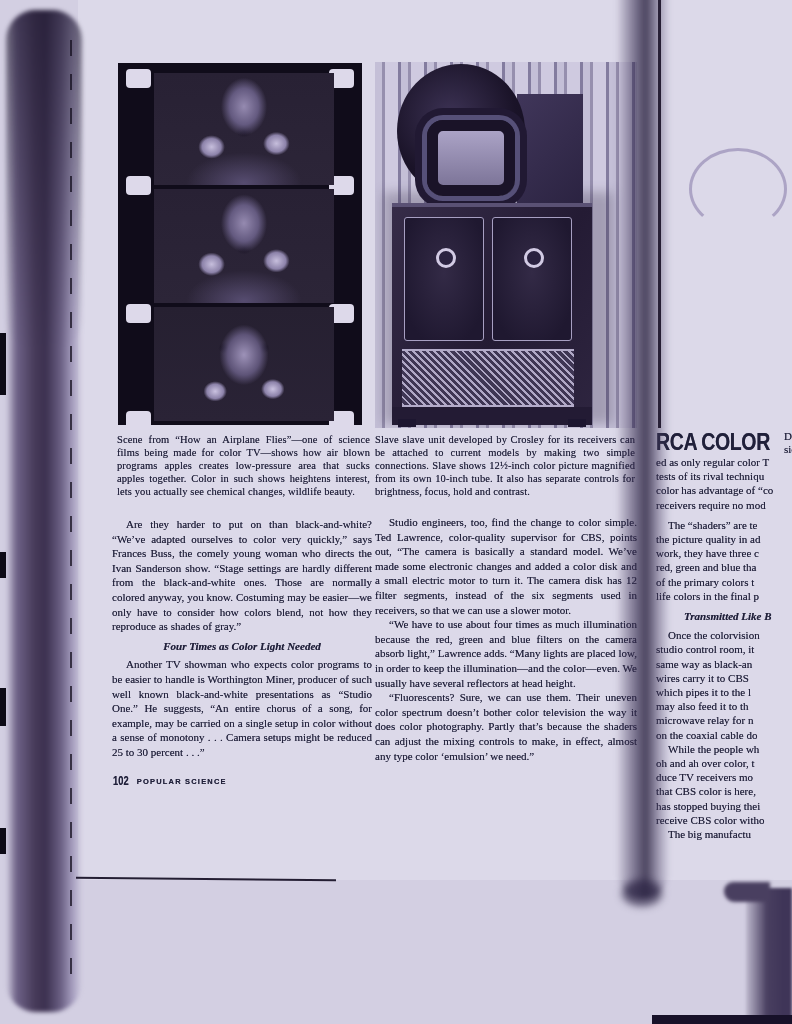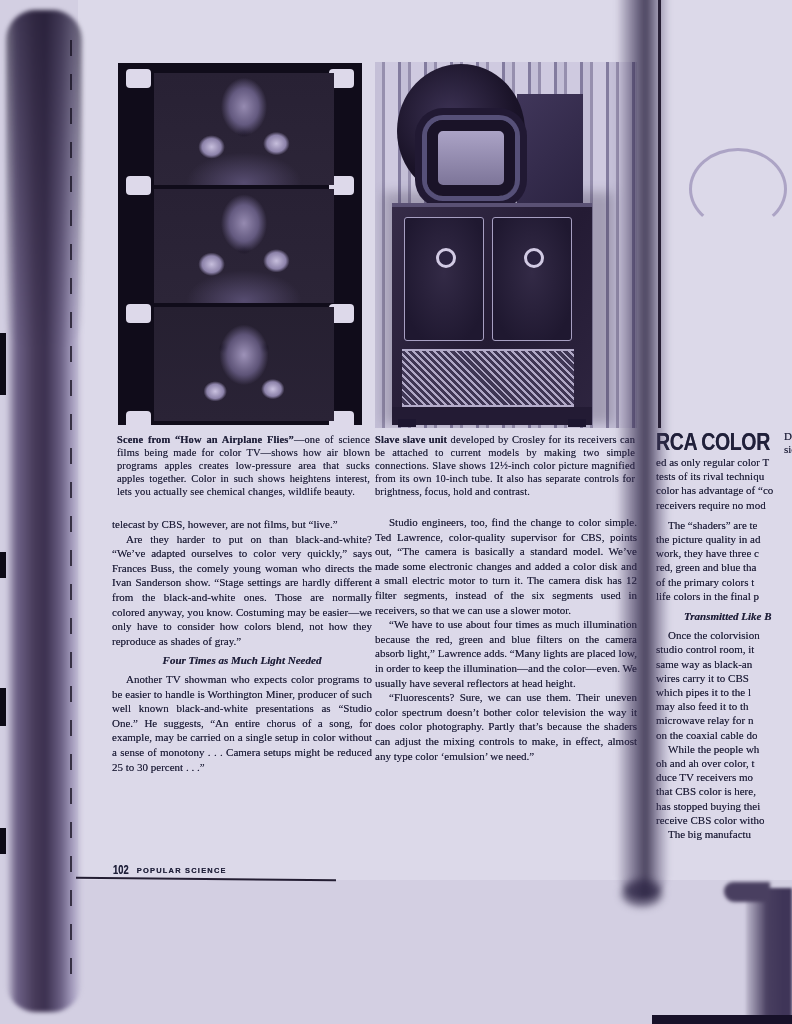--- a/index.html
+++ b/index.html
@@ -100,41 +100,41 @@
       radial-gradient(ellipse 26px 40px at 64% 62%,#aca3cc 0%,rgba(40,32,56,0) 72%),
       radial-gradient(ellipse 10px 9px at 40% 46%,#c9c1de 0%,rgba(40,32,56,0) 80%),
       radial-gradient(ellipse 10px 9px at 66% 51%,#c9c1de 0%,rgba(40,32,56,0) 80%),
       radial-gradient(ellipse 70px 40px at 20% 96%,#6b6288 0%,rgba(40,32,56,0) 70%),
       linear-gradient(180deg,#2a2238 0%,#251d34 28%,#453c5e 55%,#372e50 78%,#2b2340 100%);
     border-left:3px solid #16101f;}
   #dome-arc{position:absolute;left:28px;top:148px;width:92px;height:76px;border-radius:50%;
     border:3px solid rgba(160,150,188,.8);border-bottom-color:transparent;background:transparent;}
   
   .caption{position:absolute;font-size:10.5px;line-height:13px;text-align:justify;letter-spacing:.1px;}
-  .caption b{font-weight:700;}
+  .caption b{font-weight:400;}
   #cap-film{left:117px;top:433px;width:253px;}
   #cap-tv{left:375px;top:433px;width:260px;}
   
   .col{position:absolute;font-size:11px;line-height:14.6px;text-align:justify;}
   .col p{margin:0;text-indent:14px;}
   .col p.noindent{text-indent:0;}
   #col-left{left:112px;top:517px;width:260px;}
   #col-mid{left:375px;top:515px;width:262px;}
   .subhead{font-weight:700;font-style:italic;text-align:center;margin:5px 0 4px;font-size:11px;}
   
   #col-right{position:absolute;left:656px;top:430px;width:220px;font-size:11px;line-height:14.2px;z-index:3;}
   #rca-row{display:flex;align-items:flex-start;}
   #rca-heading{font-family:"Liberation Sans","DejaVu Sans",sans-serif;font-weight:700;font-size:23px;
     letter-spacing:-.5px;transform:scaleX(.85);transform-origin:left;white-space:nowrap;line-height:24px;}
   #rca-side{margin-left:-6px;font-size:11px;line-height:12.5px;}
   .rline{white-space:nowrap;overflow:visible;}
   #rc-sub{font-weight:700;font-style:italic;white-space:nowrap;margin:6px 0 5px 28px;}
   .rp-space{height:6px;}
   
-  #footer{position:absolute;left:113px;top:860px;z-index:3;}
+  #footer{position:absolute;left:113px;top:771px;z-index:3;}
   #page-num{font-family:"Liberation Sans","DejaVu Sans",sans-serif;font-weight:700;font-size:13px;
     display:inline-block;transform:scaleX(.72);transform-origin:left;}
   #mag-name{font-family:"Liberation Sans","DejaVu Sans",sans-serif;font-weight:700;font-size:7.5px;
     letter-spacing:1.2px;margin-left:2px;vertical-align:1px;}
   
   .caption,.col,#col-right,#footer{text-shadow:0 0 .5px rgba(32,32,58,.65);}
 </style>
 </head>
 <body>
 
@@ -177,23 +177,22 @@
 
   <div id="studiophoto">
     <div id="dome-arc"></div>
   </div>
 
   <div class="caption" id="cap-film"><b>Scene from “How an Airplane Flies”</b><span>—one of science films being made for color TV—shows how air blown programs apples creates low-pressure area that sucks apples together. Color in such shows heightens interest, lets you actually see chemical changes, wildlife beauty.</span></div>
 
   <div class="caption" id="cap-tv"><b>Slave slave unit</b><span> developed by Crosley for its receivers can be attached to current models by making two simple connections. Slave shows 12½-inch color picture magnified from its own 10-inch tube. It also has separate controls for brightness, focus, hold and contrast.</span></div>
 
   <div class="col" id="col-left">
-    <p class="noindent">telecast by CBS, however, are not films, but “live.”</p>
     <p>Are they harder to put on than black-and-white? “We’ve adapted ourselves to color very quickly,” says Frances Buss, the comely young woman who directs the Ivan Sanderson show. “Stage settings are hardly different from the black-and-white ones. Those are normally colored anyway, you know. Costuming may be easier—we only have to consider how colors blend, not how they reproduce as shades of gray.”</p>
-    <div class="subhead">Four Times as Much Light Needed</div>
+    <div class="subhead">Four Times as Color Light Needed</div>
     <p>Another TV showman who expects color programs to be easier to handle is Worthington Miner, producer of such well known black-and-white presentations as “Studio One.” He suggests, “An entire chorus of a song, for example, may be carried on a single setup in color without a sense of monotony . . . Camera setups might be reduced 25 to 30 percent . . .”</p>
   </div>
 
   <div class="col" id="col-mid">
     <p>Studio engineers, too, find the change to color simple. Ted Lawrence, color-quality supervisor for CBS, points out, “The camera is basically a standard model. We’ve made some electronic changes and added a color disk and a small electric motor to turn it. The camera disk has 12 filter segments, instead of the six segments used in receivers, so that we can use a slower motor.</p>
     <p>“We have to use about four times as much illumination because the red, green and blue filters on the camera absorb light,” Lawrence adds. “Many lights are placed low, in order to keep the illumination—and the color—even. We usually have several reflectors at head height.</p>
     <p>“Fluorescents? Sure, we can use them. Their uneven color spectrum doesn’t bother color television the way it does color photography. Partly that’s because the shaders can adjust the mixing controls to make, in effect, almost any type color ‘emulsion’ we need.”</p>
   </div>
 
   <div id="col-right">

